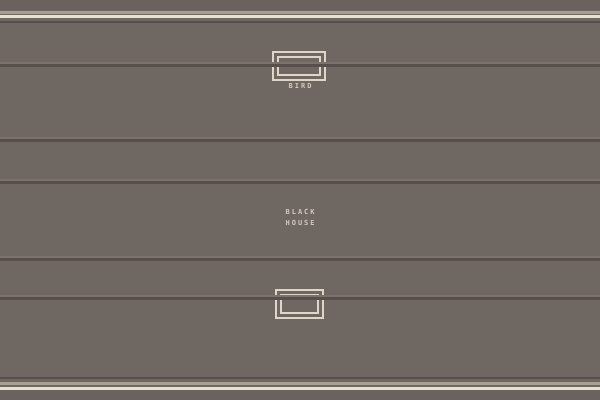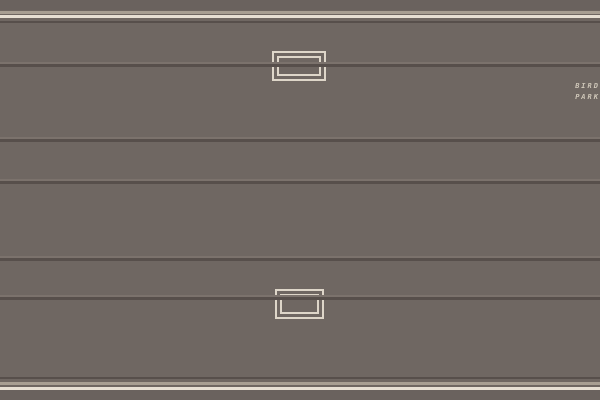--- a/index.html
+++ b/index.html
@@ -31,23 +31,23 @@
   .band.c{top:142px;height:37px;} .band.d{top:184px;height:72px;}
   .band.e{top:261px;height:34px;} .band.f{top:300px;height:77px;}
   
   .frame{position:absolute;box-sizing:border-box;
          border:2px solid var(--frame_border,#ded6c9);}
   .frame .inner{position:absolute;inset:3px;
          border:2px solid var(--frame_border,#ded6c9);}
   .frame.f1{left:272px;top:28px;width:54px;height:30px;}
   .frame.f2{left:275px;top:147px;width:49px;height:30px;}
   
-  .title{position:absolute;left:0;width:600px;text-align:right;
+  .title{position:absolute;left:0;width:600px;text-align:center;
          color:var(--text,#cfc7b9);font-size:7px;font-weight:bold;
-         line-height:11px;letter-spacing:2px;text-indent:2px;font-style:italic;}
+         line-height:11px;letter-spacing:2px;text-indent:2px;}
   .title.t-bird{top:81px;}
   .title.t-black{top:207px;}
 </style>
 </head>
 <body>
 
 <div class="stage" style="--base: #6f6762; --strip: #6a625e; --seam_dark: #574f4b; --seam_light: #7b726c; --line_beige: #a89f93; --line_cream: #e7e0d4; --frame_border: #ded6c9; --text: #cfc7b9;">
 
   <div class="hline strip top"></div>
   <div class="hline beige t1"></div>
@@ -57,32 +57,35 @@
   <div class="band a">
     <div class="frame f1">
       <div class="inner"></div>
     </div>
   </div>
   <div class="seam s1"></div>
 
   <div class="band b"></div>
   <div class="title t-bird">
     <div>BIRD</div>
-    <div>PARK</div>
   </div>
   <div class="seam s2"></div>
 
   <div class="band c">
     <div class="frame f2">
       <div class="inner"></div>
     </div>
   </div>
   <div class="seam s3"></div>
 
   <div class="band d"></div>
+  <div class="title t-black">
+    <div>BLACK</div>
+    <div>HOUSE</div>
+  </div>
   <div class="seam s4"></div>
 
   <div class="band e">
     
   </div>
   <div class="seam s5"></div>
 
   <div class="band f">
     
   </div>

